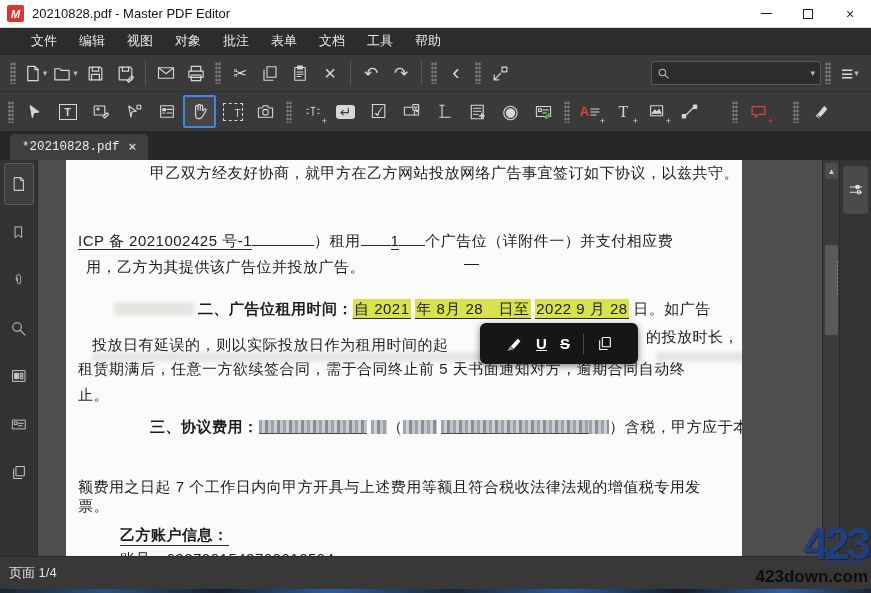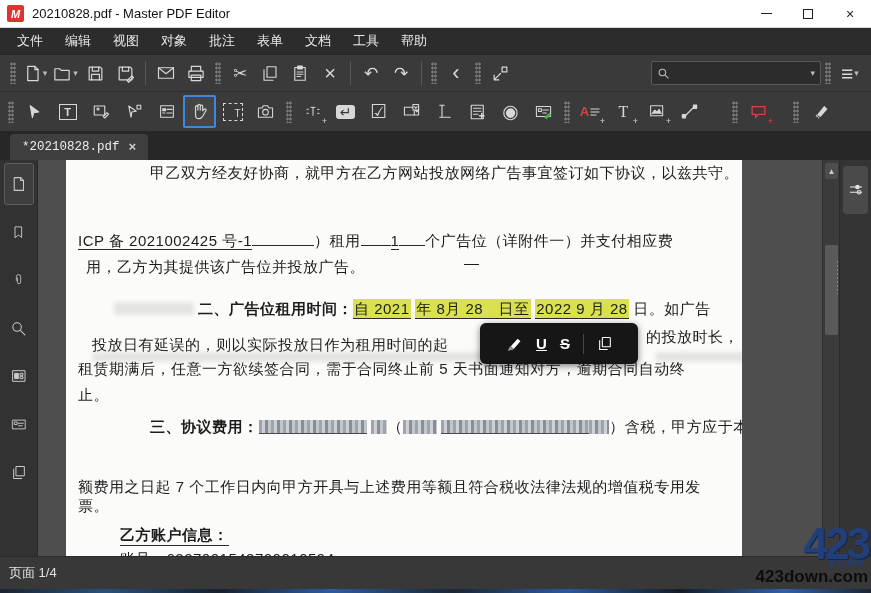--- a/index.html
+++ b/index.html
@@ -10,21 +10,21 @@
   
   .titlebar{position:absolute;left:0;top:0;width:871px;height:28px;background:#ffffff;display:flex;align-items:center;border-bottom:1px solid #d9d9d9;}
   .logo{width:17px;height:17px;background:#d8372f;border-radius:2px;margin-left:7px;color:#fff;font-size:11px;font-weight:bold;display:flex;align-items:center;justify-content:center;font-style:italic;}
   .wtitle{margin-left:8px;font-size:13px;color:#111;}
   .winbtns{margin-left:auto;display:flex;height:100%;}
   .winbtn{width:42px;height:100%;display:flex;align-items:center;justify-content:center;color:#222;font-size:14px;}
   .minline{width:11px;height:0;border-bottom:1.4px solid #222;}
   .maxbox{width:10px;height:10px;border:1.4px solid #222;}
 
   
-  .menubar{position:absolute;left:0;top:28px;width:871px;height:26px;background:#2c2c2c;display:flex;align-items:center;padding-left:6px;}
+  .menubar{position:absolute;left:0;top:28px;width:871px;height:26px;background:#2c2c2c;display:flex;align-items:center;padding-left:20px;}
   .menuitem{padding:0 11px;font-size:13px;color:#e8e8e8;line-height:26px;}
 
   
   .toolbar1{position:absolute;left:0;top:54px;width:871px;height:37px;background:#3a3a3a;border-top:1px solid #262626;display:flex;align-items:center;padding:0 6px;}
   .toolbar2{position:absolute;left:0;top:91px;width:871px;height:40px;background:#3a3a3a;border-top:1px solid #2e2e2e;display:flex;align-items:center;padding:0 4px;}
   .tbtn{min-width:30px;height:28px;display:flex;align-items:center;justify-content:center;color:#d8d8d8;border-radius:3px;position:relative;}
   .tool{min-width:33px;height:33px;display:flex;align-items:center;justify-content:center;color:#d8d8d8;border-radius:2px;position:relative;}
   .tool.active{border:2px solid #3f87e0;background:#454545;}
   .grip{width:6px;height:22px;margin:0 4px;background-image:radial-gradient(#787878 1px,transparent 1.3px);background-size:3px 4px;}
   .vsep{width:1px;height:24px;background:#585858;margin:0 5px;}

